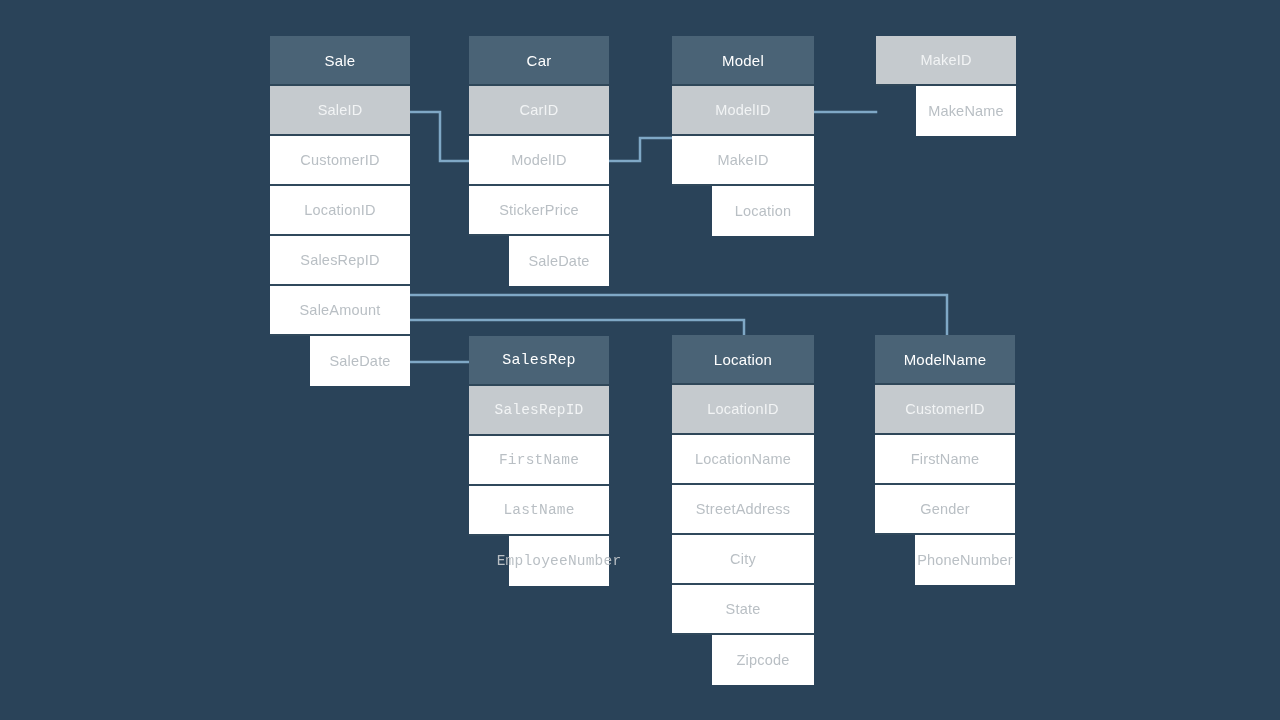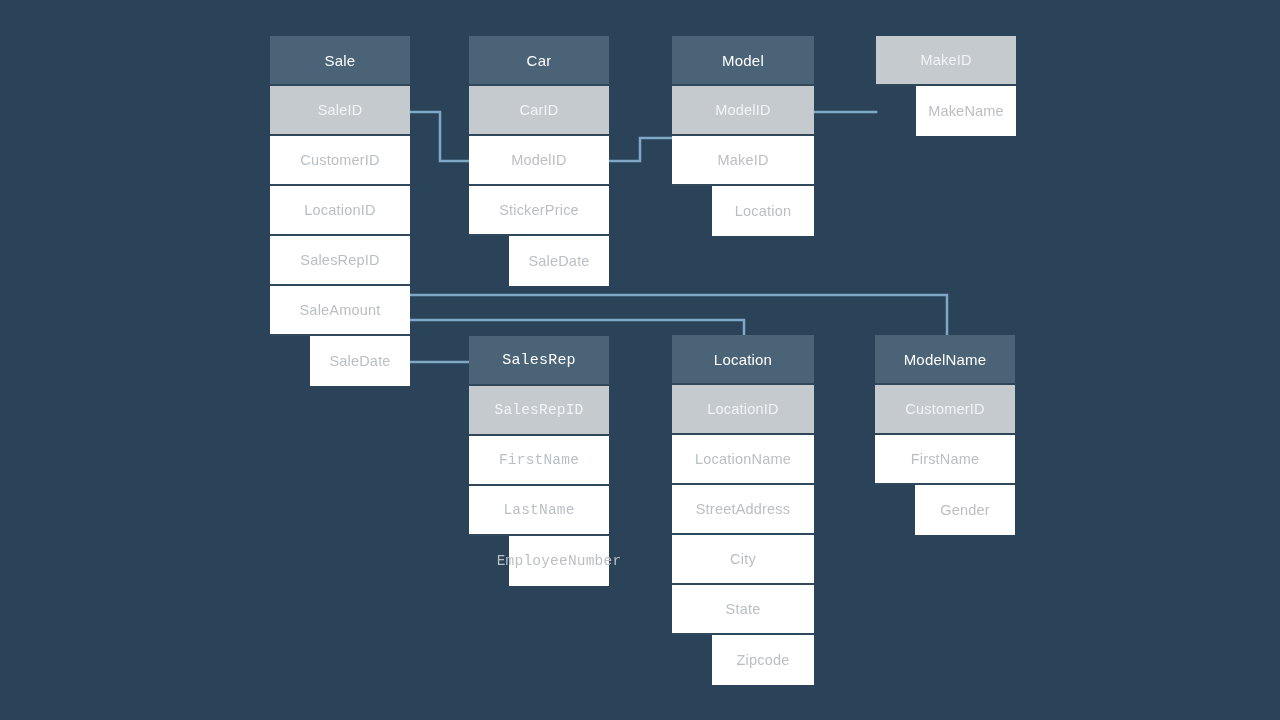--- a/index.html
+++ b/index.html
@@ -114,14 +114,15 @@
       <div class="field">StreetAddress</div>
       <div class="field">City</div>
       <div class="field">State</div>
       <div class="field">Zipcode</div>
     </div>
     <div class="entity" style="left: 875px; top: 335px; width: 140px;">
       <div class="entity-header">ModelName</div>
       <div class="field pk">CustomerID</div>
       <div class="field">FirstName</div>
       <div class="field">Gender</div>
+      <div class="field">PhoneNumber</div>
     </div>
   </div>
 
 </body></html>

